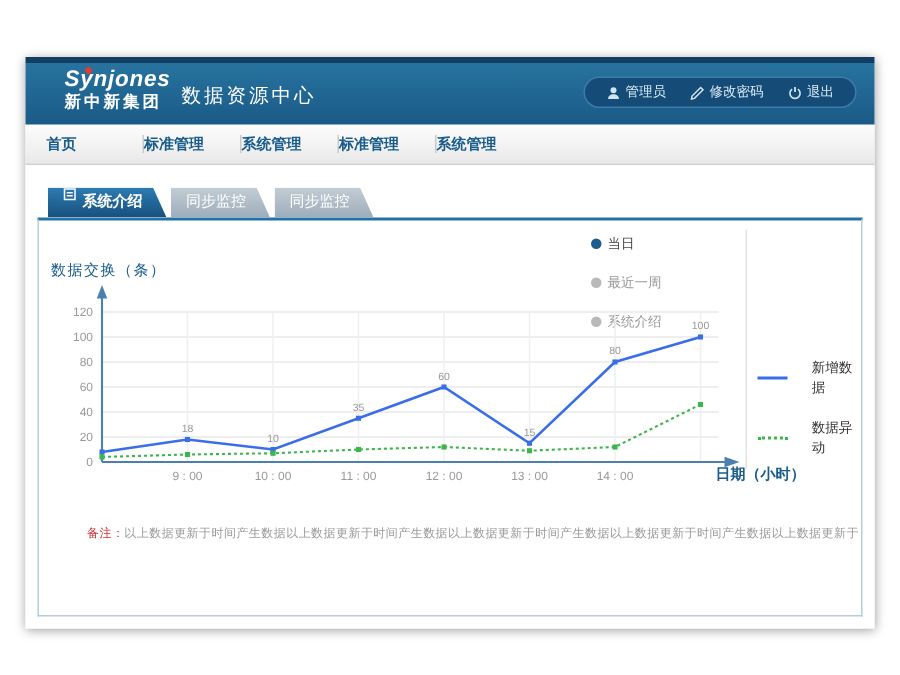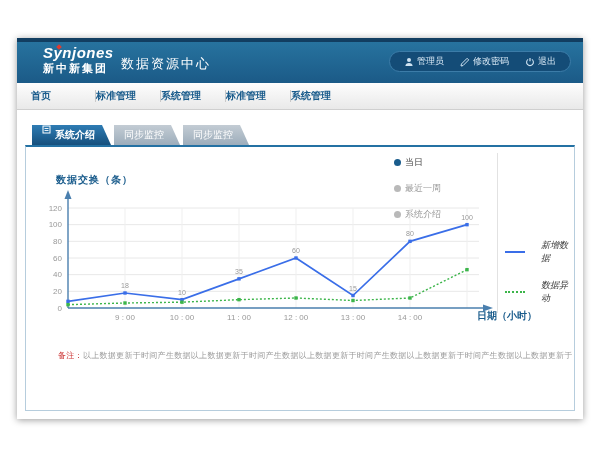--- a/index.html
+++ b/index.html
@@ -47,28 +47,28 @@
            border:1px solid #b6cddd; border-top:2px solid #2471a3; background:#fff; }
 
   
   .radio-group { position:absolute; left:368px; top:9px; display:flex; gap:13px;flex-direction:column; }
   .radio { display:flex; align-items:center; gap:4px; font-size:9px; color:#999;
            cursor:pointer; }
   .radio .dot { width:7px; height:7px; border-radius:50%; background:#b9b9b9; }
   .radio.selected { color:#444; }
   .radio.selected .dot { background:#1a5c8c; }
   .vdiv { position:absolute; left:471px; top:6px; height:160px; width:1px; background:#e2e2e2; }
-  .ylabel { position:absolute; left:30px; top:26px; color:#1a5c8c; font-weight:bold;
+  .ylabel { position:absolute; left:8px; top:26px; color:#1a5c8c; font-weight:normal;
             font-size:10px; letter-spacing:1px; }
   .xlabel { position:absolute; left:451px; top:162px; color:#1a5c8c; font-weight:bold;
             font-size:10px; }
   #chart-svg { position:absolute; left:0; top:40px; }
   .legend { position:absolute; left:479px; top:92px; }
   .legend-item { display:flex; align-items:center; gap:16px; margin-bottom:14px;
-                 font-size:9px; color:#333; cursor:pointer;font-style:italic; }
+                 font-size:9px; color:#333; cursor:pointer; }
   .swatch { width:22px; height:0; }
   .swatch.solid  { border-top:2px solid #3a6ee8; }
   .swatch.dotted { border-top:2px dotted #3cb54a; }
 
   .note { position:absolute; left:32px; top:203px; font-size:8px; color:#9a9a9a;
           letter-spacing:.3px; white-space:nowrap; }
   .note-prefix { color:#cc3333; }
 </style>
 </head>
 <body>

